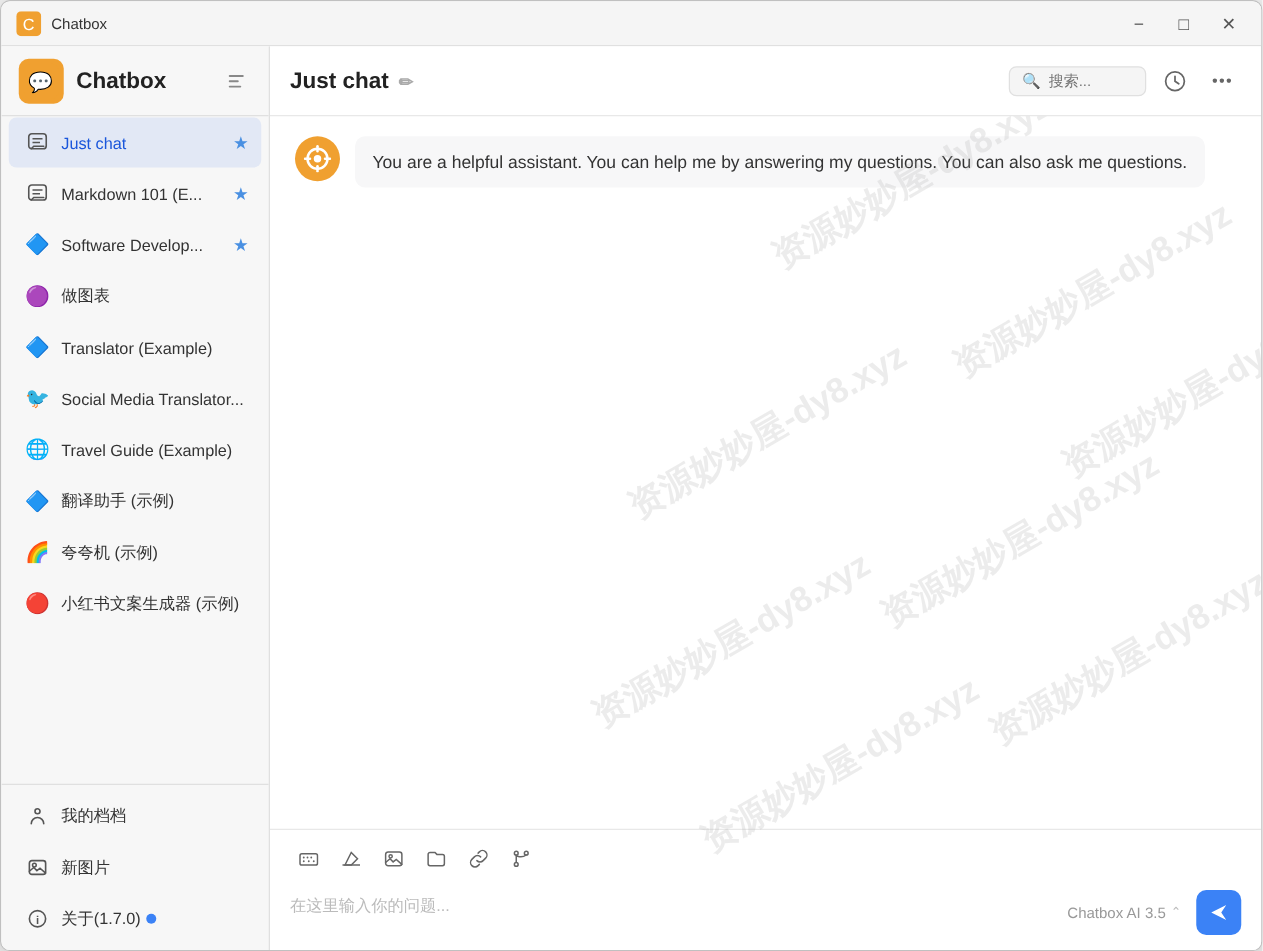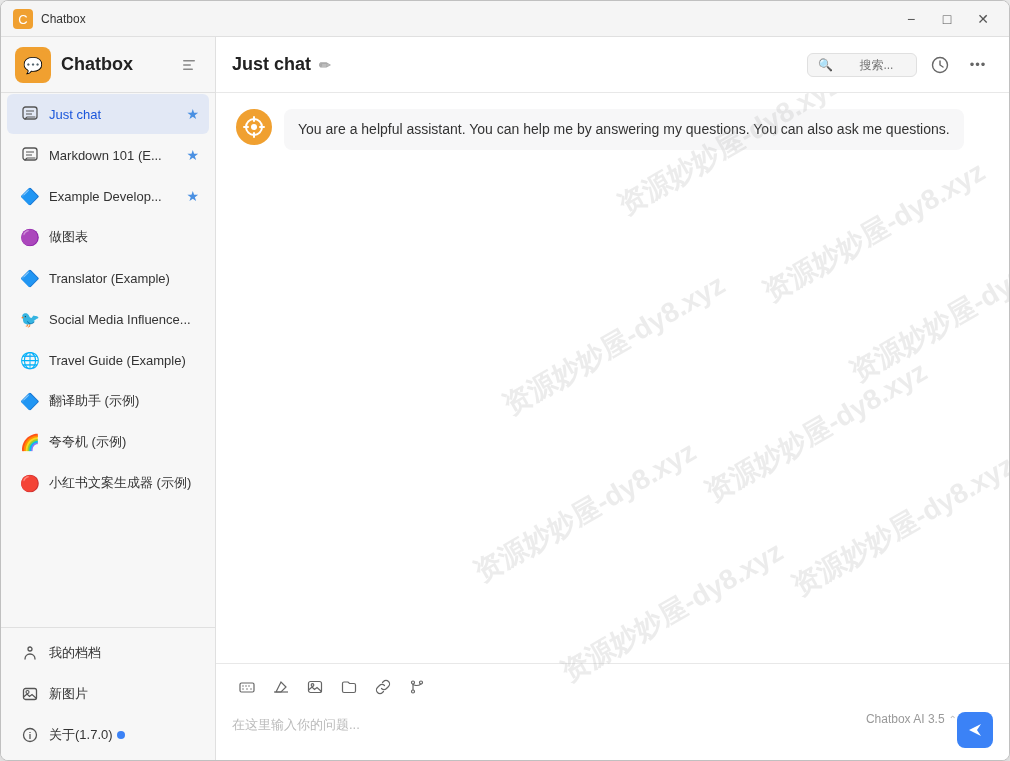--- a/index.html
+++ b/index.html
@@ -255,21 +255,20 @@
       gap: 6px;
       width: 110px;
     }
     .search-box input {
       border: none;
       background: transparent;
       outline: none;
       font-size: 12px;
       color: #aaa;
       width: 75px;
-      text-align: center;
     }
     .search-icon-sm {
       font-size: 12px;
       color: #aaa;
     }
     .header-icon-btn {
       width: 30px;
       height: 30px;
       display: flex;
       align-items: center;
@@ -374,22 +373,22 @@
       font-size: 13px;
       color: #333;
       background: transparent;
       font-family: Liberation Sans, sans-serif;
       min-height: 32px;
       max-height: 120px;
     }
     .chat-textarea::placeholder { color: #bbb; }
     .input-footer-right {
       display: flex;
-      align-items: flex-start;
-      gap: 0;
+      align-items: center;
+      gap: 12px;
       flex-shrink: 0;
     }
     .model-label {
       font-size: 12px;
       color: #999;
       display: flex;
       align-items: center;
       gap: 4px;
     }
     .send-btn {
@@ -471,36 +470,36 @@
         <line x1="4" y1="5" x2="12" y2="5" stroke="#555" stroke-width="1.2"></line>
         <line x1="4" y1="8" x2="10" y2="8" stroke="#555" stroke-width="1.2"></line>
         <path d="M3 13L5 11H13" stroke="#555" stroke-width="1.2" stroke-linecap="round"></path>
       </svg>
     </div>
     <span class="sidebar-item-label">Markdown 101 (E...</span>
     <span class="sidebar-item-star">★</span>
   </div>
           <div class="sidebar-item">
     <div class="sidebar-item-icon" style="font-size:16px;">🔷</div>
-    <span class="sidebar-item-label">Example Develop...</span>
+    <span class="sidebar-item-label">Software Develop...</span>
     <span class="sidebar-item-star">★</span>
   </div>
           <div class="sidebar-item">
     <div class="sidebar-item-icon" style="font-size:16px;">🟣</div>
     <span class="sidebar-item-label">做图表</span>
 
   </div>
           <div class="sidebar-item">
     <div class="sidebar-item-icon" style="font-size:16px;">🔷</div>
     <span class="sidebar-item-label">Translator (Example)</span>
 
   </div>
           <div class="sidebar-item">
     <div class="sidebar-item-icon" style="font-size:16px;">🐦</div>
-    <span class="sidebar-item-label">Social Media Influence...</span>
+    <span class="sidebar-item-label">Social Media Translator...</span>
 
   </div>
           <div class="sidebar-item">
     <div class="sidebar-item-icon" style="font-size:16px;">🌐</div>
     <span class="sidebar-item-label">Travel Guide (Example)</span>
 
   </div>
           <div class="sidebar-item">
     <div class="sidebar-item-icon" style="font-size:16px;">🔷</div>
     <span class="sidebar-item-label">翻译助手 (示例)</span>

